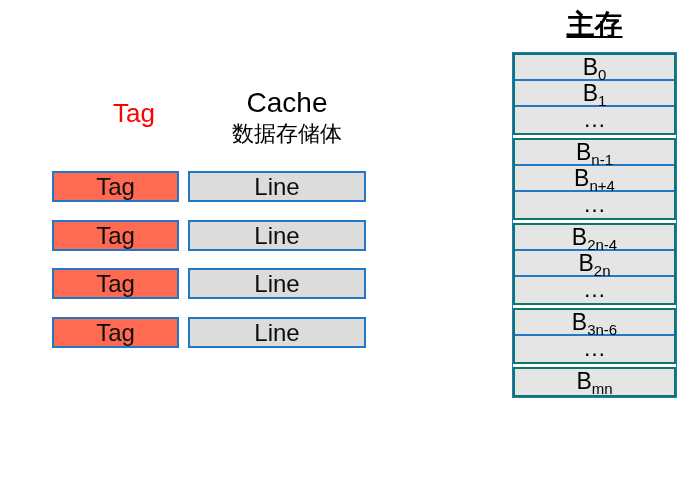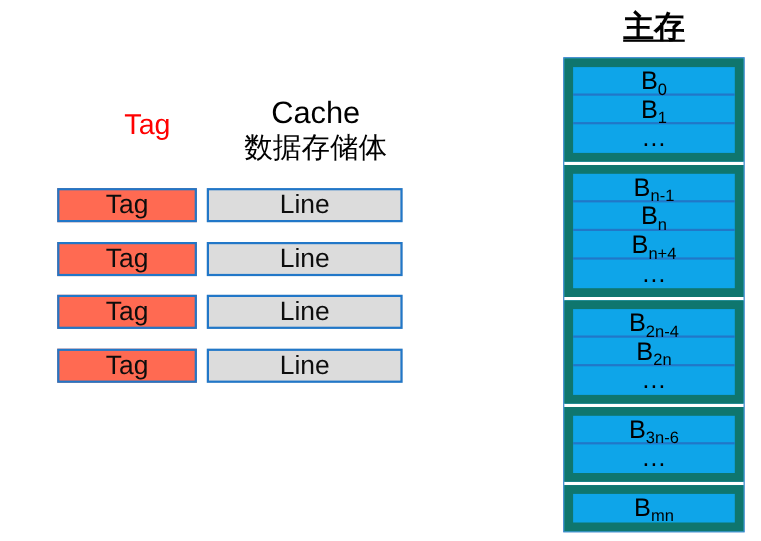--- a/index.html
+++ b/index.html
@@ -25,21 +25,21 @@
     white-space: nowrap;
   }
   .cache-col-header {
     position: absolute;
     left: 198px; top: 86px; width: 178px;
     text-align: center;
     color: #000000;
     white-space: nowrap;
   }
   .cache-col-header .l1 { font-size: 28px; line-height: 33px; }
-  .cache-col-header .l2 { font-size: 26px; line-height: 30px; }
+  .cache-col-header .l2 { font-size: 22px; line-height: 30px; }
 
   .cache-row { position: absolute; left: 0; width: 692px; height: 31px; }
   .cache-row.r1 { top: 171px; }
   .cache-row.r2 { top: 220px; }
   .cache-row.r3 { top: 268px; }
   .cache-row.r4 { top: 317px; }
 
   .tag-box, .line-box {
     position: absolute;
     top: 0;
@@ -69,22 +69,22 @@
   .mem-table {
     position: absolute;
     left: 512px; top: 52px; width: 165px;
     border: 1px solid #2177c8;
     display: flex;
     flex-direction: column;
     gap: 3px;
     background: #ffffff;
   }
   .mem-section {
-    border: 8px solid #0f766e;
-    background: #0ea5e9;
+    border: 2px solid #0f766e;
+    background: #e5e5e5;
   }
   .mem-row {
     height: 26px;
     border-bottom: 2px solid #2177c8;
     text-align: center;
     font-size: 23px;
     line-height: 25px;
     white-space: nowrap;
     overflow: visible;
   }
@@ -145,21 +145,20 @@
   <div class="mem-table">
 
     <div class="mem-section">
       <div class="mem-row"><span>B</span><sub>0</sub></div>
       <div class="mem-row"><span>B</span><sub>1</sub></div>
       <div class="mem-row"><span>…</span><sub></sub></div>
     </div>
 
     <div class="mem-section">
       <div class="mem-row"><span>B</span><sub>n-1</sub></div>
-      <div class="mem-row"><span>B</span><sub>n</sub></div>
       <div class="mem-row"><span>B</span><sub>n+4</sub></div>
       <div class="mem-row"><span>…</span><sub></sub></div>
     </div>
 
     <div class="mem-section">
       <div class="mem-row"><span>B</span><sub>2n-4</sub></div>
       <div class="mem-row"><span>B</span><sub>2n</sub></div>
       <div class="mem-row"><span>…</span><sub></sub></div>
     </div>
 

